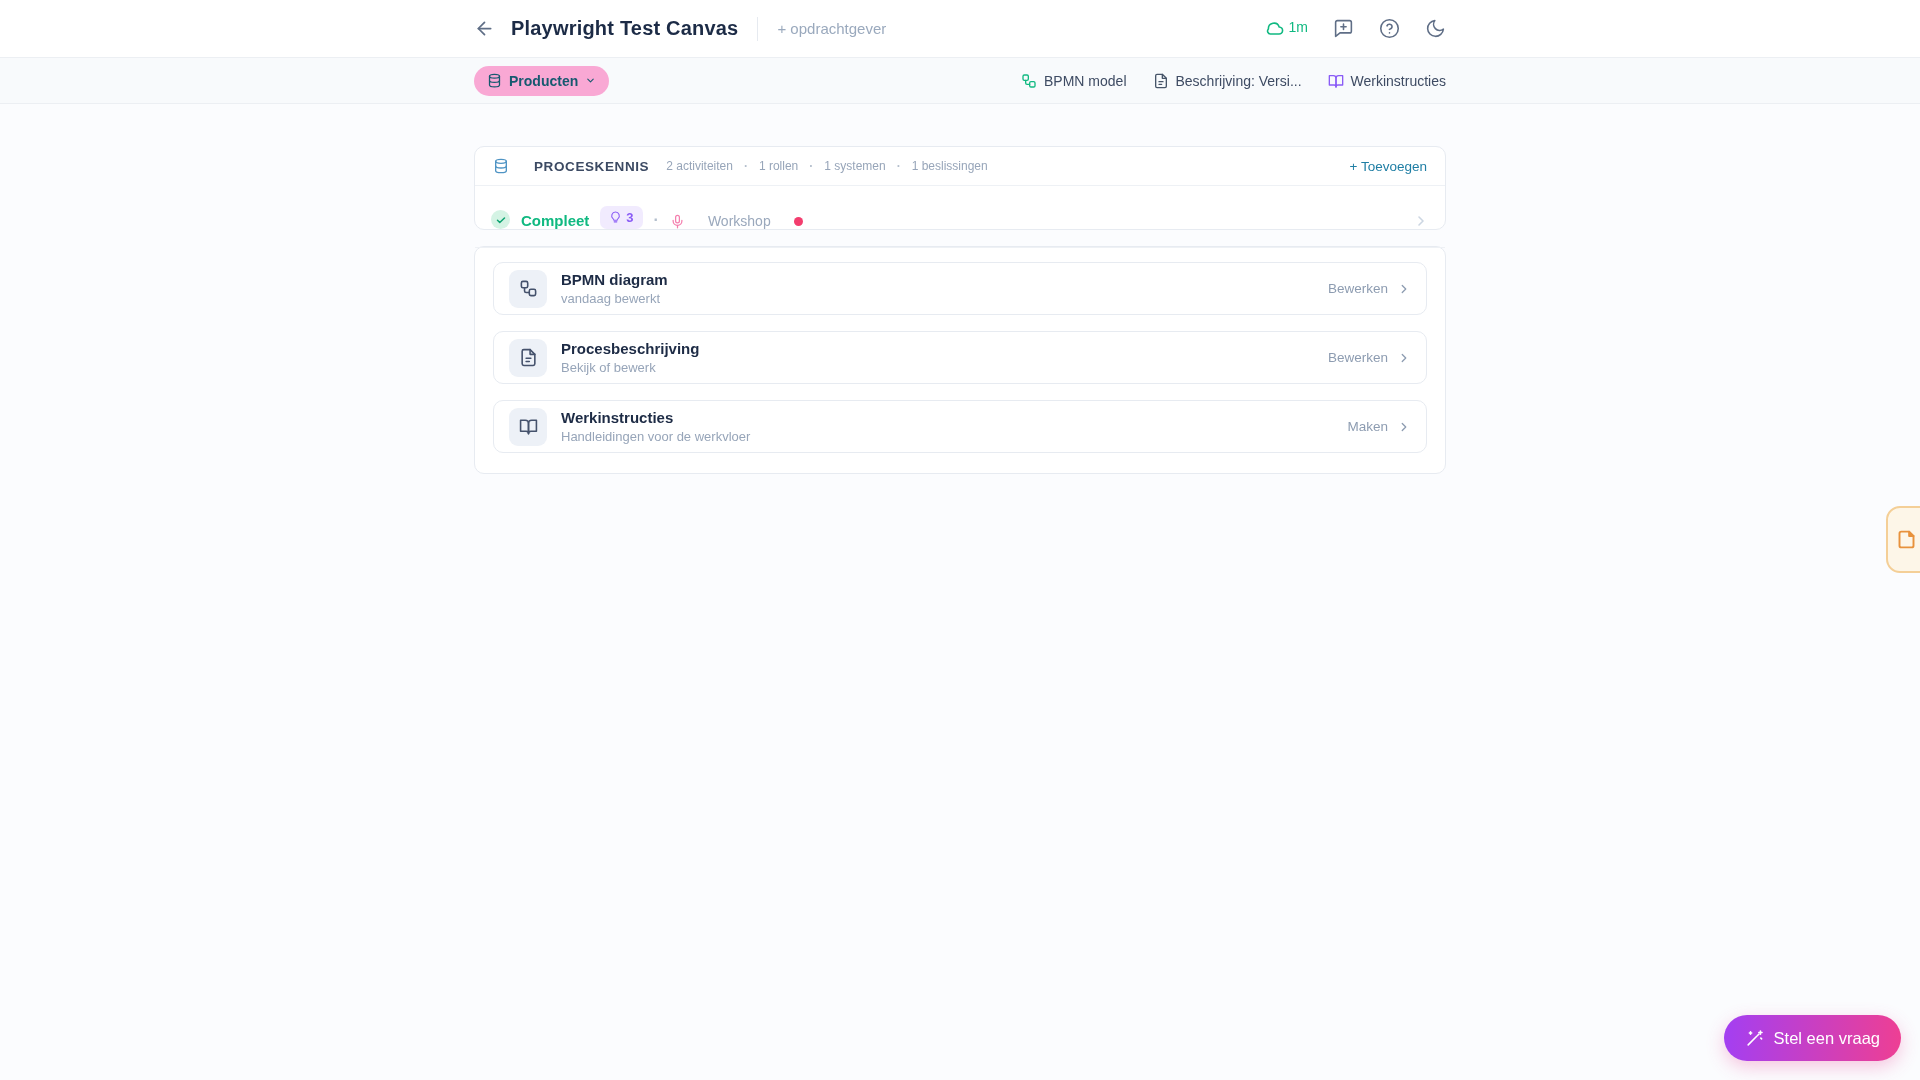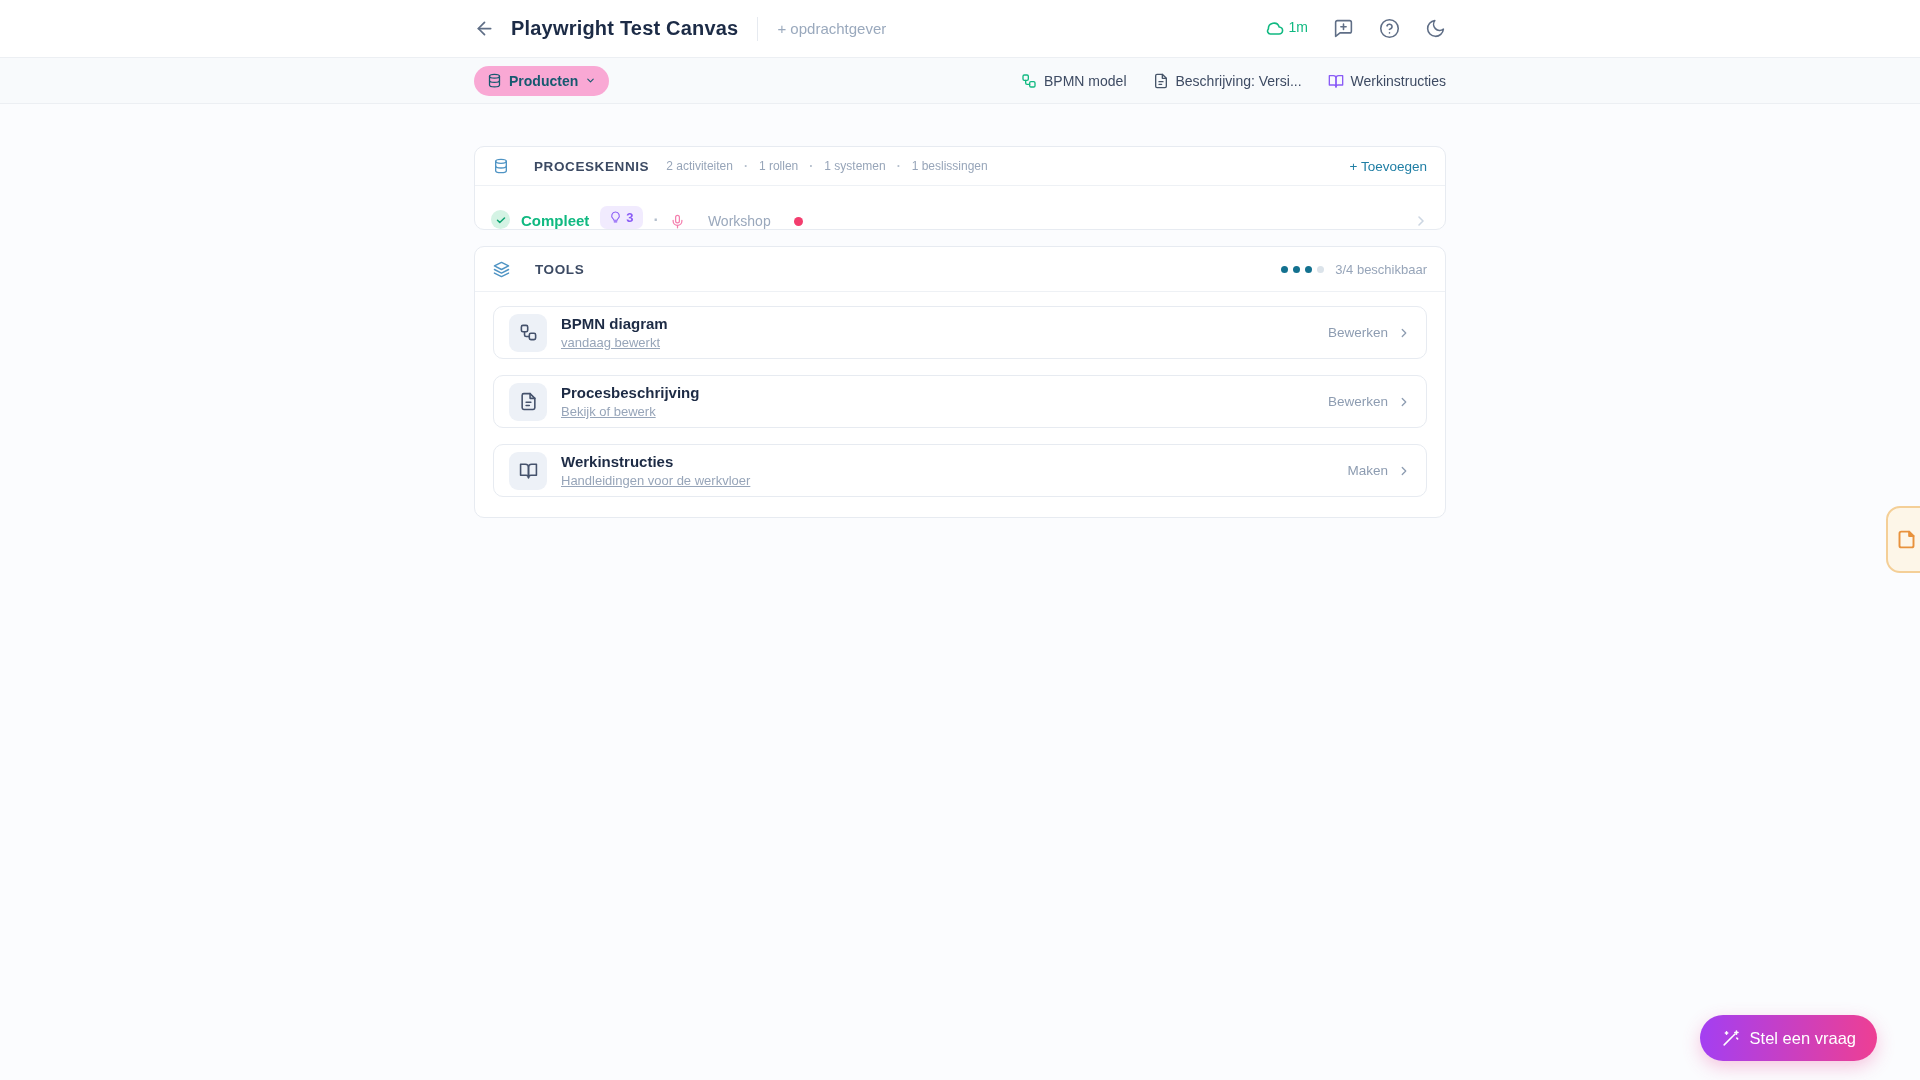--- a/index.html
+++ b/index.html
@@ -59,31 +59,31 @@
 
   .dots { display:flex; gap:5px; margin-left:auto; align-items:center; }
   .dot { width:7px; height:7px; border-radius:50%; background:#13718f; }
   .dot.off { background:#dbe3ea; }
   .avail { color:#97a5b9; font-size:13px; margin-left:11px; }
   .tools-list { padding:14px 18px 20px; display:flex; flex-direction:column; gap:16px; }
   .tool-row { border:1px solid #e7ebf1; border-radius:10px; height:53px; display:flex; align-items:center; padding:0 15px; gap:14px; cursor:pointer; background:#fff; }
   .tool-icon { width:38px; height:38px; border-radius:9px; background:#edf1f7; display:flex; align-items:center; justify-content:center; color:#45526c; flex:none; }
   .tool-texts { display:flex; flex-direction:column; gap:3px;justify-content:flex-end; }
   .tool-title { font-size:15px; font-weight:700; color:#1d2b45; }
-  .tool-sub { font-size:13px; color:#97a5b9;text-decoration:underline; }
+  .tool-sub { font-size:13px; color:#97a5b9; }
   .tool-action { margin-left:auto; display:flex; align-items:center; gap:9px; color:#8d9cb1; font-size:13.5px; }
 
   
   .edge-tab {
     position:absolute; top:506px; right:-96px; width:130px; height:67px;
     background:#fdf6e8; border:2px solid #f4cf97; border-radius:14px;
     display:flex; align-items:center; padding:0 8px; gap:7px; color:#e8923c; cursor:pointer;
   }
   .ask-btn {
-    position:absolute; right:43px; bottom:19px; height:46px; border-radius:23px;
+    position:absolute; right:19px; bottom:19px; height:46px; border-radius:23px;
     padding:12px 21px; display:flex; align-items:center; gap:10px;
     background:linear-gradient(92deg,#a33ff2 0%, #ee3f93 100%);
     color:#ffffff; font-size:16.5px; border:none; cursor:pointer;
     font-family:"Liberation Sans", sans-serif;
     box-shadow:0 6px 18px rgba(236,72,153,.3);
   }
 </style>
 </head>
 <body>
 
@@ -245,37 +245,20 @@
         </span>
         <span class="row-chevron">
           <svg width="16" height="16" viewBox="0 0 24 24" fill="none" stroke="currentColor" stroke-width="2.4" stroke-linecap="round" stroke-linejoin="round">
               <path d="M9 6l6 6-6 6"></path>
             </svg>
         </span>
       </div>
     </section>
 
     <section class="card tools-card">
-      <div class="card-header">
-        <span style="display:flex;color:#4f94c4">
-          <svg width="17" height="17" viewBox="0 0 24 24" fill="none" stroke="currentColor" stroke-width="2" stroke-linecap="round" stroke-linejoin="round">
-              <path d="M12 2L2 7l10 5 10-5z"></path>
-              <path d="M2 12l10 5 10-5"></path>
-              <path d="M2 17l10 5 10-5"></path>
-            </svg>
-        </span>
-        <span class="card-title">TOOLS</span>
-        <span class="dots">
-          <span class="dot"></span>
-          <span class="dot"></span>
-          <span class="dot"></span>
-          <span class="dot off"></span>
-        </span>
-        <span class="avail">3/4 beschikbaar</span>
-      </div>
       <div class="divider"></div>
 
       <div class="tools-list">
 
         <div class="tool-row">
           <span class="tool-icon">
             <svg width="19" height="19" viewBox="0 0 24 24" fill="none" stroke="currentColor" stroke-width="2" stroke-linecap="round" stroke-linejoin="round">
                 <rect x="3" y="3" width="8" height="8" rx="2"></rect>
                 <path d="M7 11v4a2 2 0 0 0 2 2h4"></path>
                 <rect x="13" y="13" width="8" height="8" rx="2"></rect>

